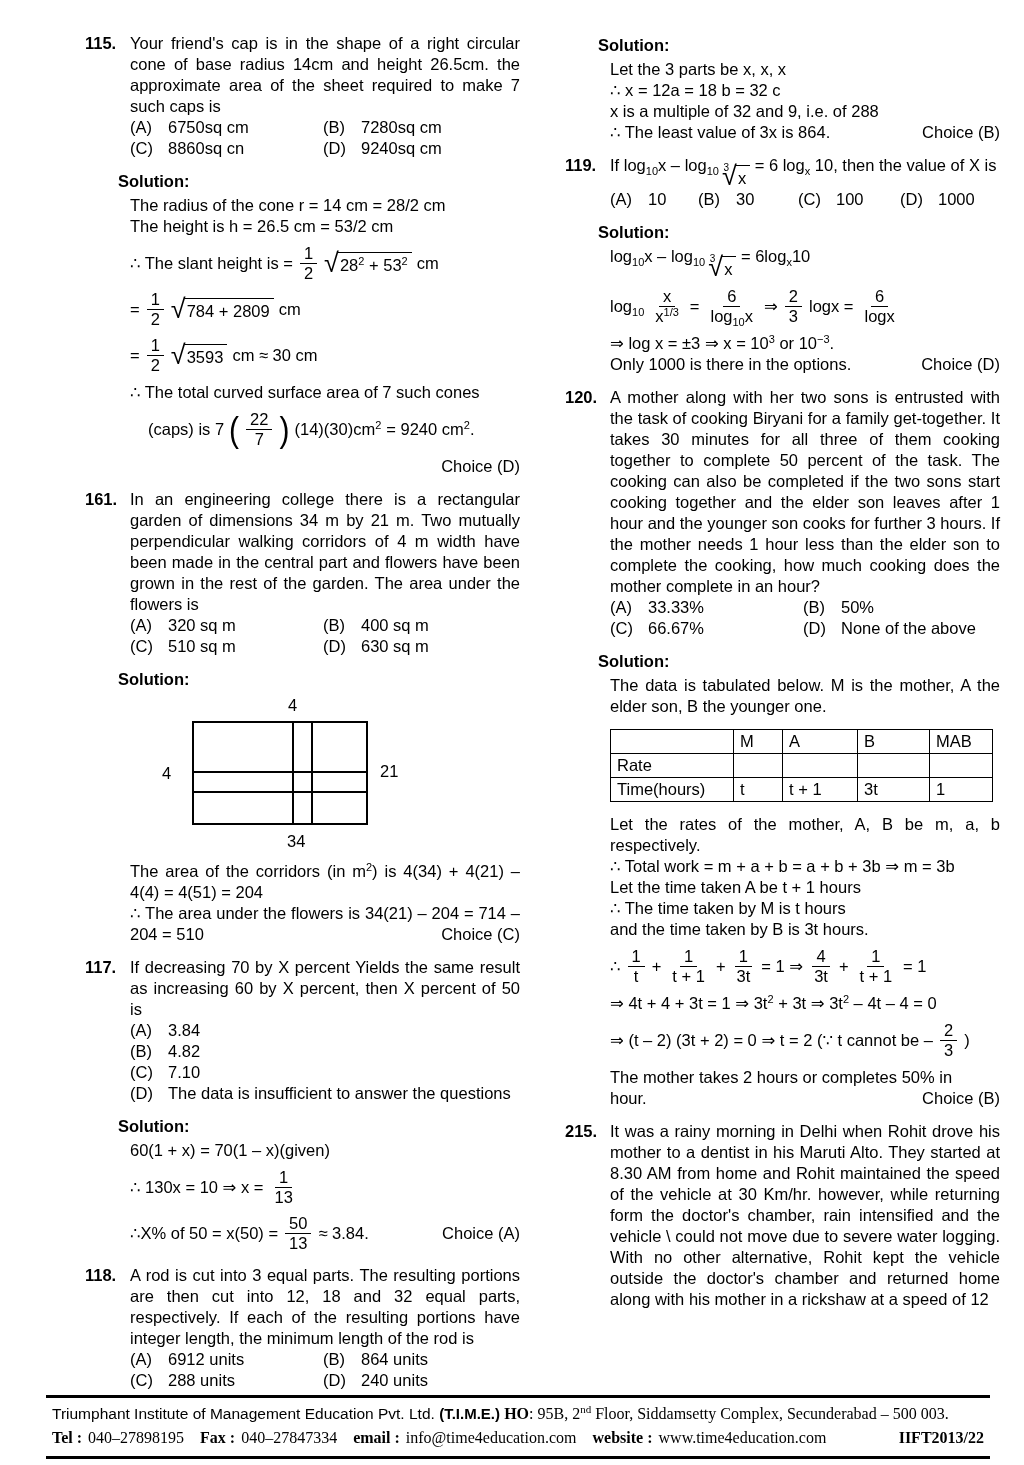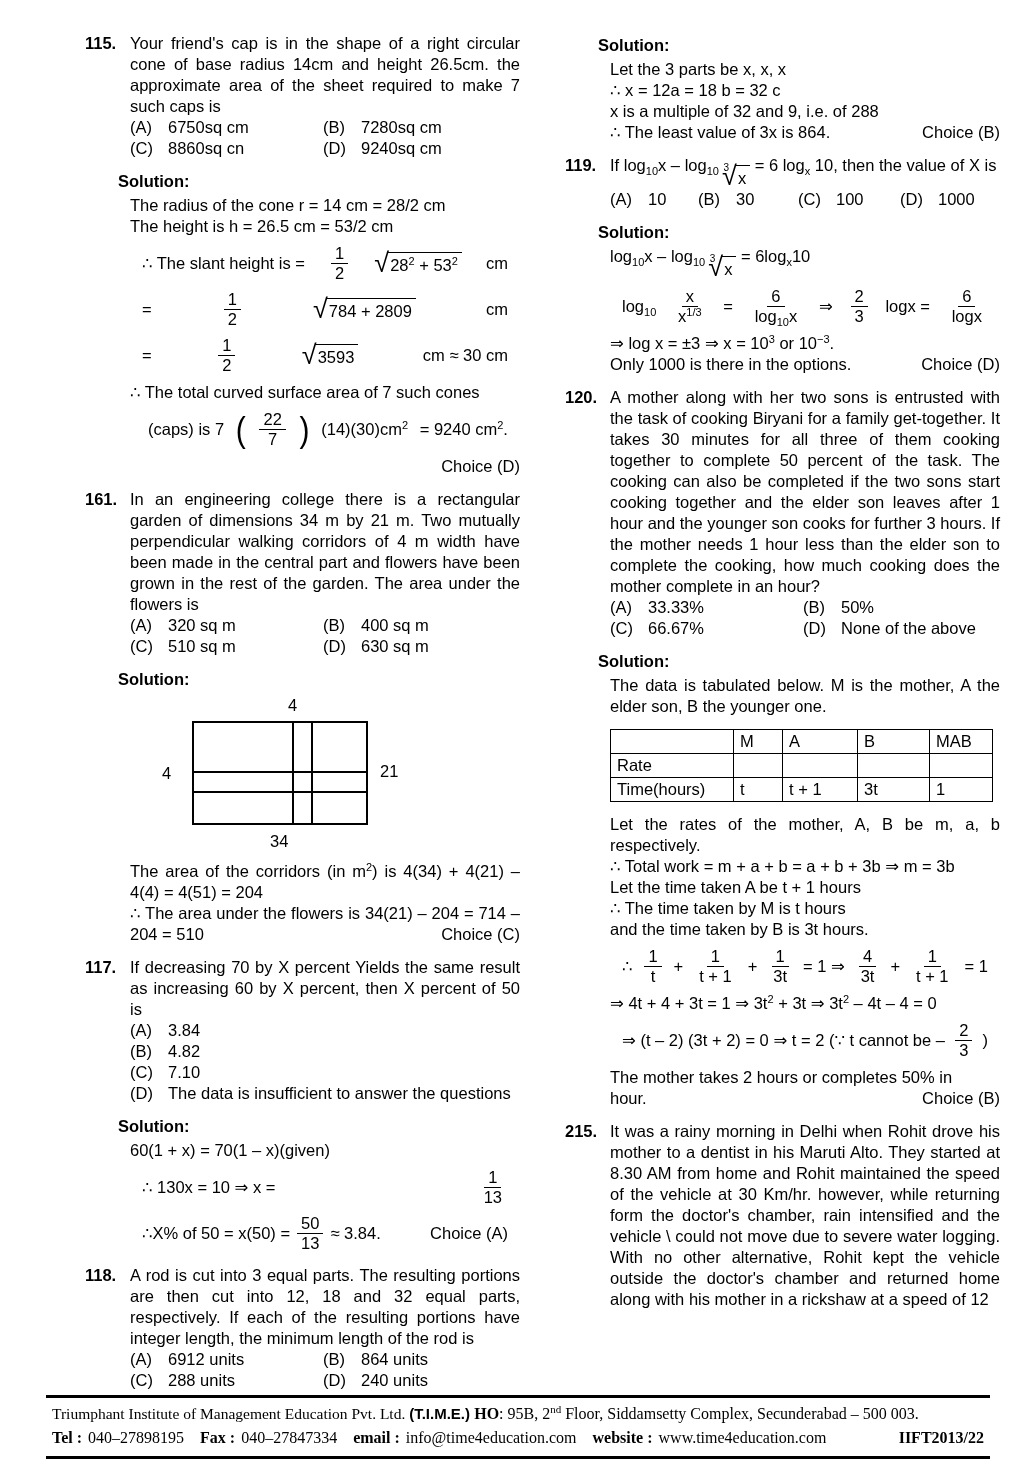--- a/index.html
+++ b/index.html
@@ -21,52 +21,52 @@
   .optlbl { width:38px; flex-shrink:0; }
   .opttxt { flex:1; text-align:justify; }
   .o119 { display:flex; }
   .o119.w1{ flex:0 0 88px; } .o119.w2{ flex:0 0 100px; } .o119.w3{ flex:0 0 102px; } .o119.w4{ flex:1; }
 
   .sol-head { margin:12px 0 3px 33px; font-weight:bold; }
   .sol-body { margin-left:45px; margin-bottom:12px; }
   .choiceline { display:flex; justify-content:space-between; }
   .choice-right { text-align:right; }
 
-  .mathline { display:flex; align-items:center; flex-wrap:wrap; gap:5px; margin:7px 12px;justify-content:space-between; }
+  .mathline { display:flex; align-items:center; flex-wrap:wrap; gap:5px; margin:7px 0; }
   .frac { display:inline-flex; flex-direction:column; align-items:center; line-height:17px; margin:1px 2px; }
   .frac .fn { padding:0 4px 1px 4px; border-bottom:1.7px solid #000; }
   .frac .fd { padding:1px 4px 0 4px; }
   .sqrt { display:inline-flex; align-items:flex-start; }
   .sqrt .rad { font-size:27px; line-height:23px; margin-right:-2px; }
   .sqrt .idx { font-size:10px; line-height:10px; margin:-2px -7px 0 0; position:relative; z-index:2; }
   .sqrt .bar { border-top:1.7px solid #000; padding:2px 4px 0 3px; }
   sup { font-size:11px; line-height:0; }
   sub { font-size:11px; line-height:0; }
   .bigp { font-size:30px; font-weight:300; line-height:20px; transform:scaleY(1.15); }
   .spacer { flex:1; }
 
   .diagram { position:relative; height:168px; }
   .dg-rect { position:absolute; left:62px; top:28px; width:176px; height:104px; border:2px solid #000; box-sizing:border-box; }
   .dg-v { position:absolute; top:28px; height:104px; width:2px; background:#000; }
   .dg-v.v1 { left:162px; } .dg-v.v2 { left:181px; }
   .dg-h { position:absolute; left:62px; width:176px; height:2px; background:#000; }
   .dg-h.h1 { top:78px; } .dg-h.h2 { top:98px; }
   .dg-lab { position:absolute; }
   .dg-top { left:158px; top:2px; } .dg-left { left:32px; top:70px; }
-  .dg-right { left:250px; top:68px; } .dg-bottom { left:140px; top:138px; }
+  .dg-right { left:250px; top:68px; } .dg-bottom { left:157px; top:138px; }
 
   .mtable { border-collapse:collapse; margin:12px 0 12px 0; }
   .mtable td { border:1.7px solid #000; padding:0 6px; height:23px; font-size:16.5px; }
   .mtable td.c0 { width:110px; } .mtable td.c1 { width:36px; }
   .mtable td.c2 { width:62px; } .mtable td.c3 { width:59px; } .mtable td.c4 { width:50px; }
 
   .footer { position:absolute; left:46px; top:1395px; width:932px;
             border-top:3px solid #000; border-bottom:3px solid #000;
             padding:4px 6px 6px 6px; font-family:"Liberation Serif", serif; font-size:16px; line-height:24px; }
-  .f1sans { font-family:Liberation Serif, serif; font-size:15.5px;text-align:right; }
+  .f1sans { font-family:Liberation Sans, sans-serif; font-size:15.5px;text-align:right; }
   .f1time { font-family:"Liberation Sans", sans-serif; font-size:15px; font-weight:bold; }
   .fbold { font-weight:bold; }
   .f2 { display:flex; gap:16px; align-items:baseline; }
   .fg { display:flex; gap:6px; white-space:nowrap; }
   .fcode { margin-left:auto; font-weight:bold; }
 </style>
 </head>
 <body>
 
 <div class="page">

